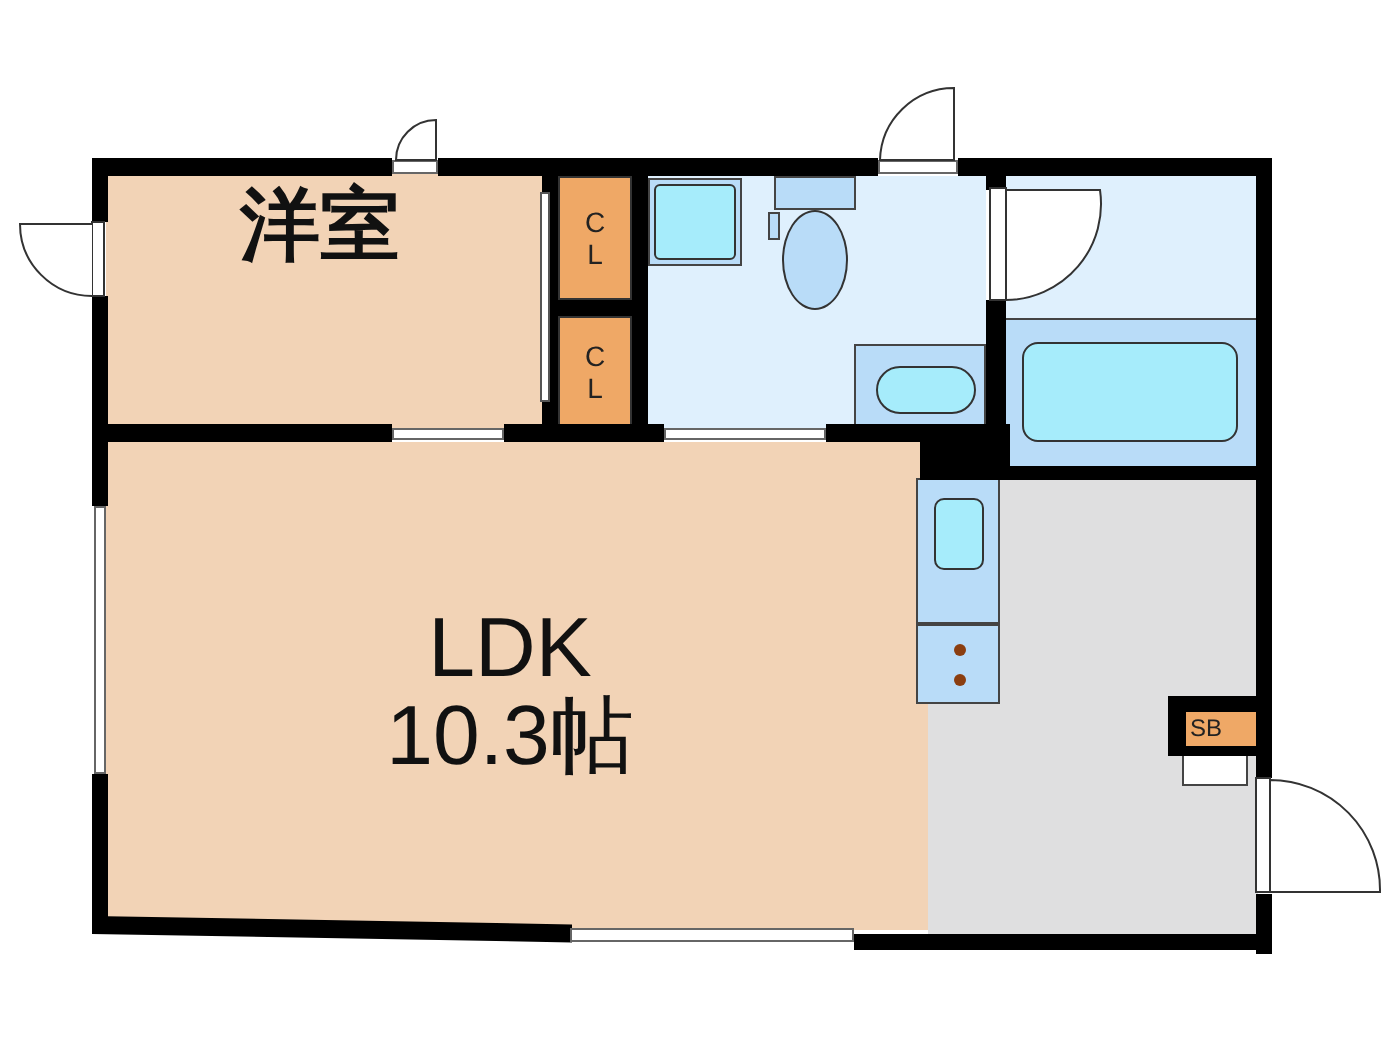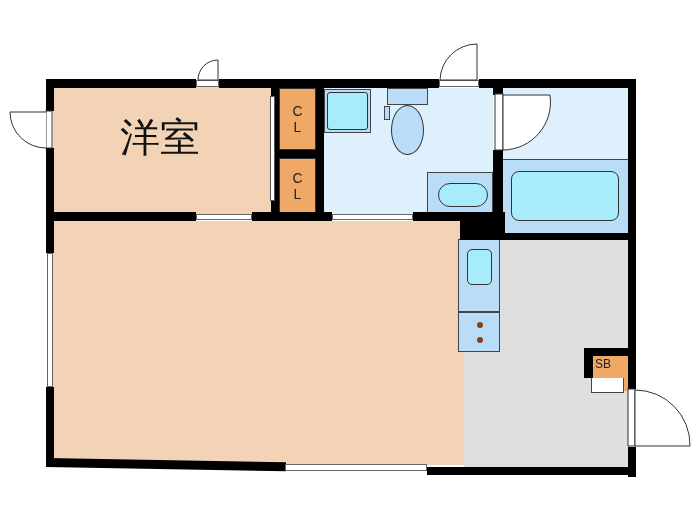--- a/index.html
+++ b/index.html
@@ -44,21 +44,21 @@
 
   <div class="abs" style="left:324px;top:89px;width:47px;height:44px;background:#b9dcf8;border:1px solid #444;"></div>
   <div class="abs" style="left:327px;top:92px;width:41px;height:38px;background:#a6ecfb;border:1.5px solid #333;border-radius:3px;"></div>
   <div class="abs" style="left:387px;top:88px;width:41px;height:17px;background:#b9dcf8;border:1px solid #444;"></div>
   <div class="abs" style="left:384px;top:106px;width:6px;height:14px;background:#b9dcf8;border:1px solid #444;"></div>
   <div class="abs" style="left:391px;top:105px;width:33px;height:50px;background:#b9dcf8;border:1.5px solid #333;border-radius:50%;"></div>
   <div class="abs" style="left:427px;top:172px;width:66px;height:42px;background:#b9dcf8;border:1px solid #444;"></div>
   <div class="abs" style="left:438px;top:183px;width:50px;height:24px;background:#a6ecfb;border:1.5px solid #333;border-radius:12px;"></div>
 
   <div class="abs wall" style="left:584px;top:348px;width:46px;height:30px;"></div>
-  <div class="abs" style="left:593px;top:356px;width:36px;height:35px;background:#efa866;font-size:12px;line-height:17px;padding-left:2px;color:#222;">
+  <div class="abs" style="left:593px;top:356px;width:36px;height:17px;background:#efa866;font-size:12px;line-height:17px;padding-left:2px;color:#222;">
     <span>SB</span>
   </div>
   <div class="abs" style="left:591px;top:378px;width:33px;height:15px;background:#fff;border:1px solid #444;border-top:none;"></div>
 
   <div class="abs wall" style="left:46px;top:79px;width:150px;height:9px;"></div>
   <div class="abs wall" style="left:219px;top:79px;width:220px;height:9px;"></div>
   <div class="abs wall" style="left:479px;top:79px;width:157px;height:9px;"></div>
 
   <div class="abs wall" style="left:46px;top:79px;width:8px;height:32px;"></div>
   <div class="abs wall" style="left:46px;top:148px;width:8px;height:105px;"></div>
@@ -102,16 +102,20 @@
   </svg>
   <svg style="left:495px;top:94px;" width="60" height="58">
     <rect x="0" y="0" width="8" height="56" fill="#fff" stroke="#333"></rect>
     <path d="M8 56 A48 48 0 0 0 55 1 L8 1 Z" fill="#fff" stroke="#333"></path>
   </svg>
   <svg style="left:628px;top:389px;" width="66" height="60">
     <rect x="0" y="0" width="7" height="57" fill="#fff" stroke="#333"></rect>
     <path d="M7 1 A55 55 0 0 1 62 57 L7 57 Z" fill="#fff" stroke="#333"></path>
   </svg>
 
-  <div class="room-label" style="left:80px;top:116px;width:160px;font-size:40px;">
+  <div class="room-label" style="left:80px;top:92px;width:160px;font-size:40px;font-weight:bold;">
     <div>洋室</div>
+  </div>
+  <div class="room-label" style="left:165px;top:302px;width:180px;font-size:42px;">
+    <div>LDK</div>
+    <div>10.3帖</div>
   </div>
 </div>
 
 </body></html>

